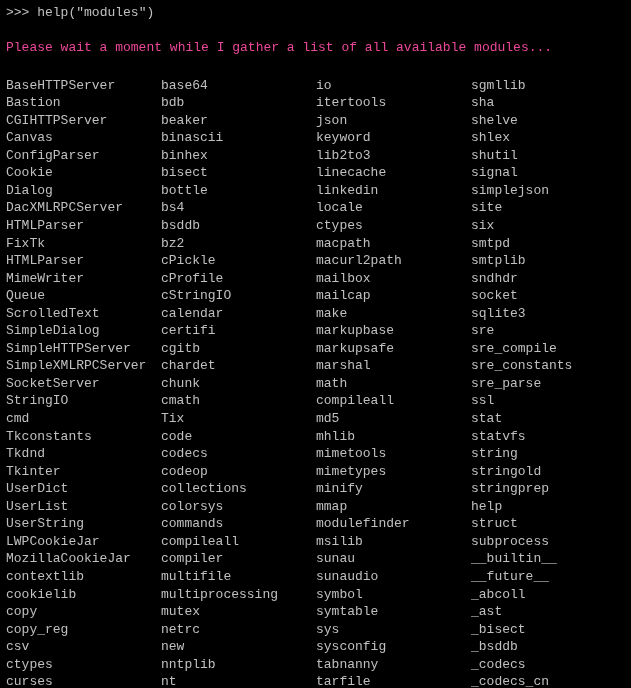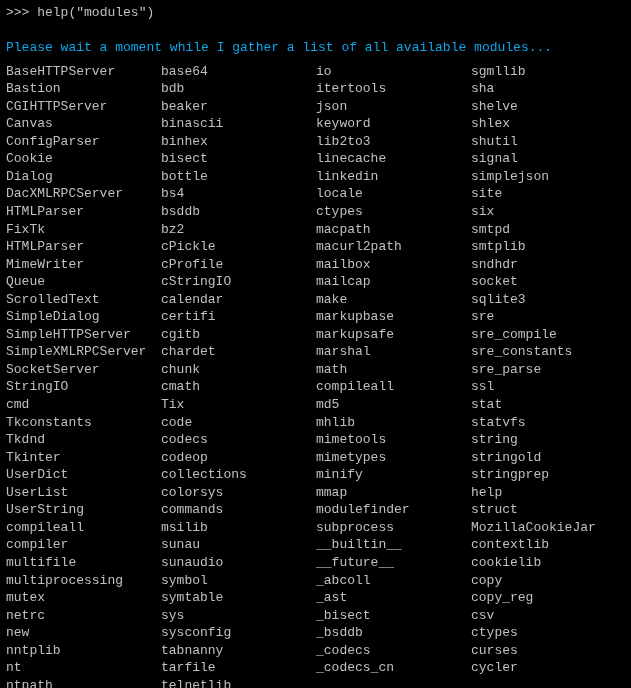--- a/index.html
+++ b/index.html
@@ -12,23 +12,23 @@
       width: 631px;
       min-height: 688px;
       padding: 4px 6px;
       overflow: hidden;
     }
     .prompt-line {
       color: #c0c0c0;
       white-space: pre;
     }
     .wait-line {
-      color: #0ea5e9;
+      color: #ec4899;
       white-space: pre;
-      margin-bottom: 6px;
+      margin-bottom: 20px;
     }
     .modules-grid {
       display: grid;
       grid-template-columns: 155px 155px 155px 155px;
       column-gap: 0px;
       row-gap: 0px;
     }
     .module-item {
       white-space: nowrap;
       color: #c0c0c0;
@@ -143,20 +143,21 @@
       <div class="module-item">minify</div>
       <div class="module-item">stringprep</div>
       <div class="module-item">UserList</div>
       <div class="module-item">colorsys</div>
       <div class="module-item">mmap</div>
       <div class="module-item">help</div>
       <div class="module-item">UserString</div>
       <div class="module-item">commands</div>
       <div class="module-item">modulefinder</div>
       <div class="module-item">struct</div>
+      <div class="module-item">LWPCookieJar</div>
       <div class="module-item">compileall</div>
       <div class="module-item">msilib</div>
       <div class="module-item">subprocess</div>
       <div class="module-item">MozillaCookieJar</div>
       <div class="module-item">compiler</div>
       <div class="module-item">sunau</div>
       <div class="module-item">__builtin__</div>
       <div class="module-item">contextlib</div>
       <div class="module-item">multifile</div>
       <div class="module-item">sunaudio</div>

